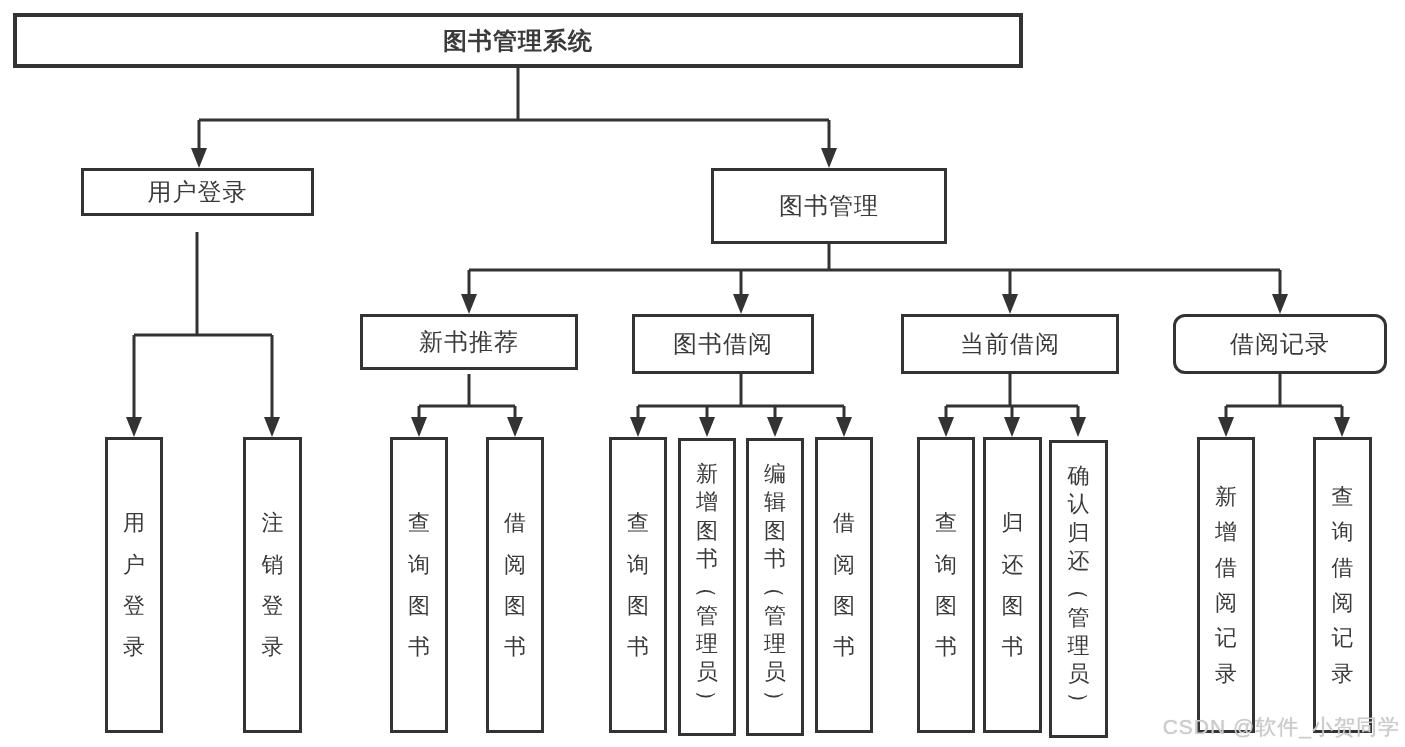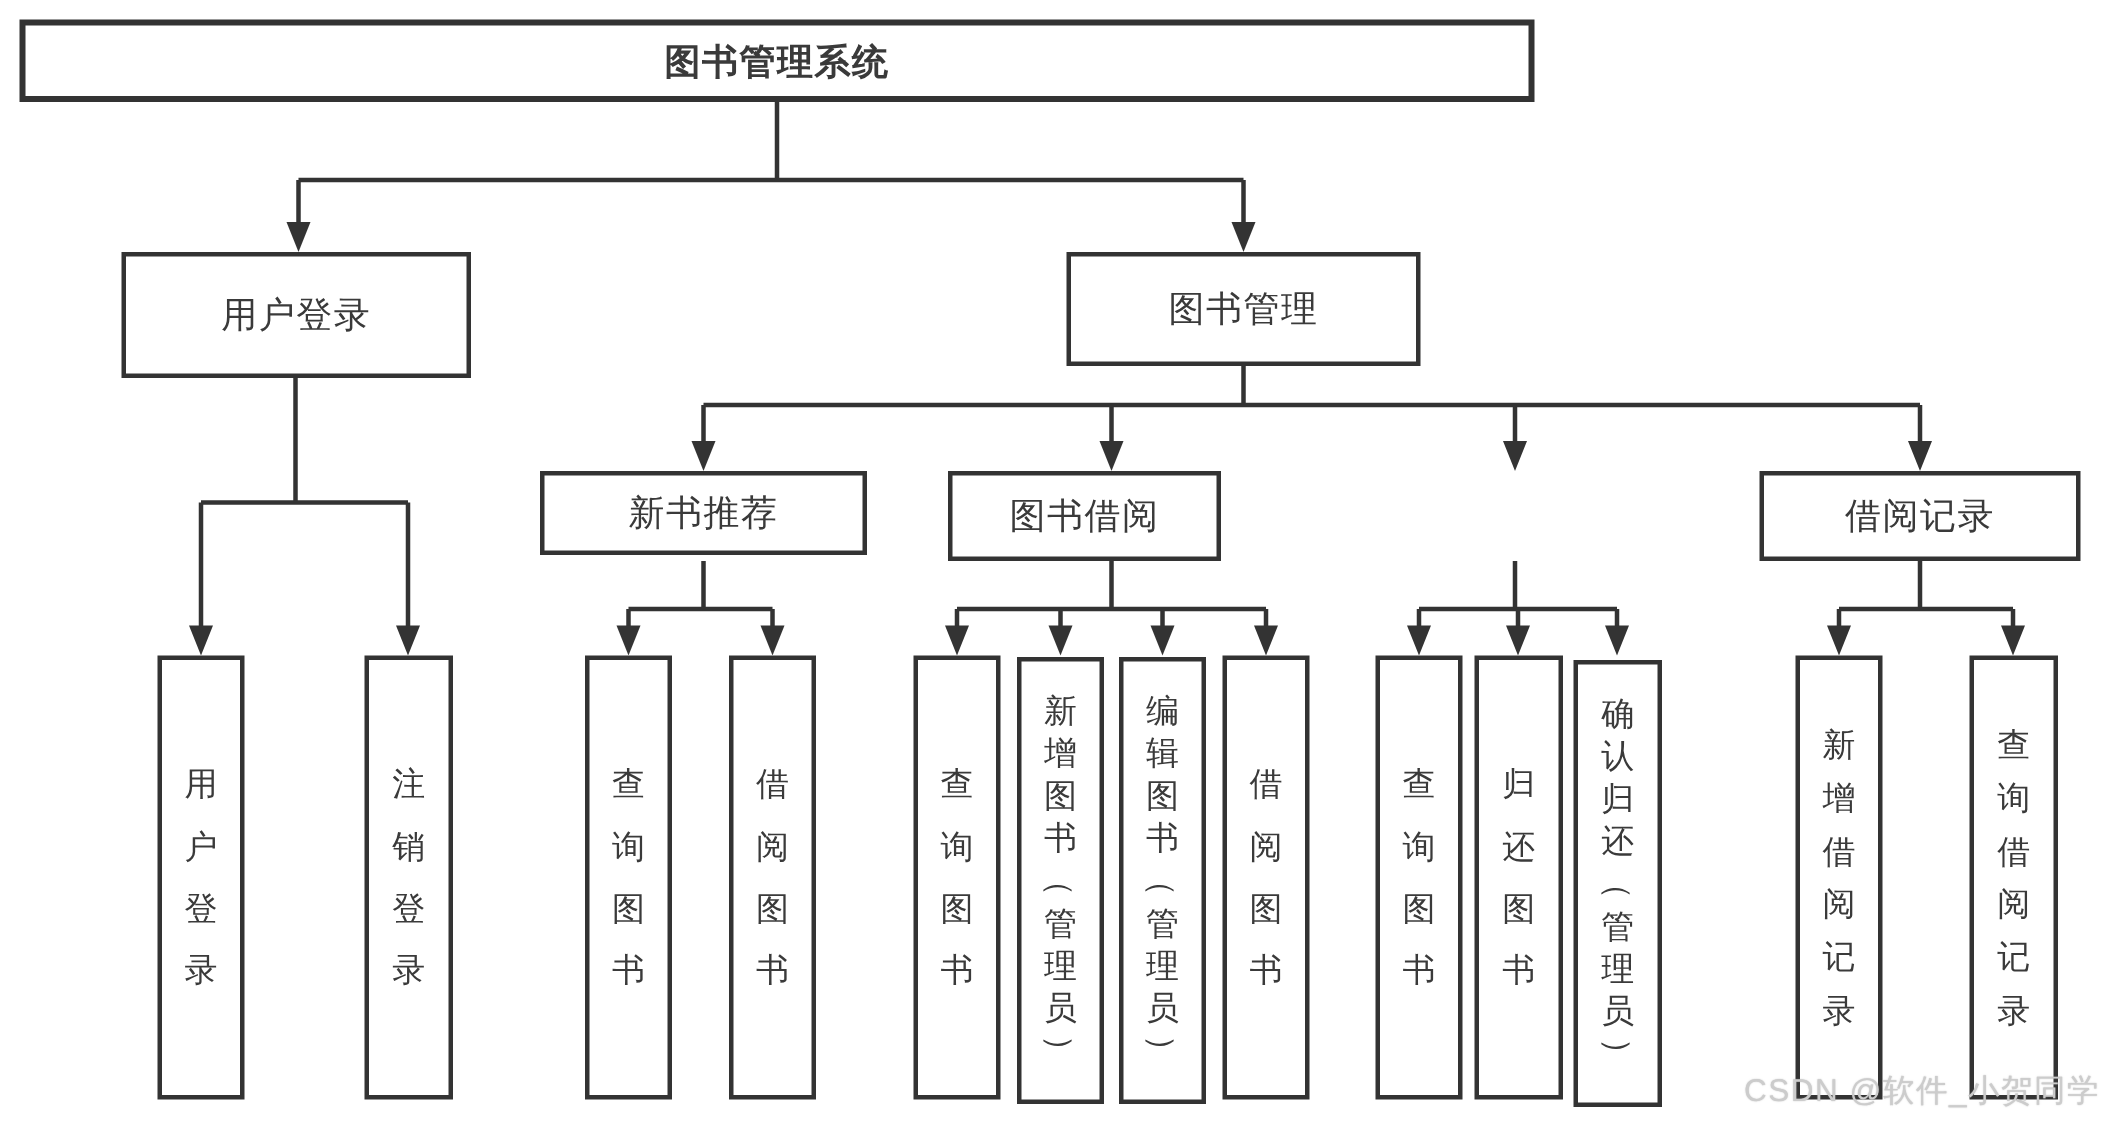--- a/index.html
+++ b/index.html
@@ -105,34 +105,37 @@
       <path class="ah" d="M1070 417 L1086 417 L1078 437 Z"></path>
       <path class="ah" d="M1218 417 L1234 417 L1226 437 Z"></path>
       <path class="ah" d="M1334 417 L1350 417 L1342 437 Z"></path>
     </g>
   </svg>
 
   <div class="node root h" style="left:13px; top:13px; width:1010px; height:55px;">
     <span>图书管理系统</span>
   </div>
 
-  <div class="node h" style="left:81px; top:168px; width:233px; height:84px;">
+  <div class="node h" style="left:81px; top:168px; width:233px; height:48px;">
     <span>用户登录</span>
   </div>
   <div class="node h" style="left:711px; top:168px; width:236px; height:76px;">
     <span>图书管理</span>
   </div>
 
   <div class="node h" style="left:360px; top:314px; width:218px; height:56px;">
     <span>新书推荐</span>
   </div>
   <div class="node h" style="left:632px; top:314px; width:182px; height:60px;">
     <span>图书借阅</span>
   </div>
-  <div class="node h" style="left:1173px; top:314px; width:214px; height:60px;">
+  <div class="node h" style="left:901px; top:314px; width:218px; height:60px;">
+    <span>当前借阅</span>
+  </div>
+  <div class="node h" style="left:1173px; top:314px; width:214px; height:60px;border-radius:12px;">
     <span>借阅记录</span>
   </div>
 
   <div class="node v" style="left:105px; top:437px; width:58px; height:296px;">
     <div class="vtext" style="gap: 16px;">
         <span>用</span>
         <span>户</span>
         <span>登</span>
         <span>录</span>
       </div>

